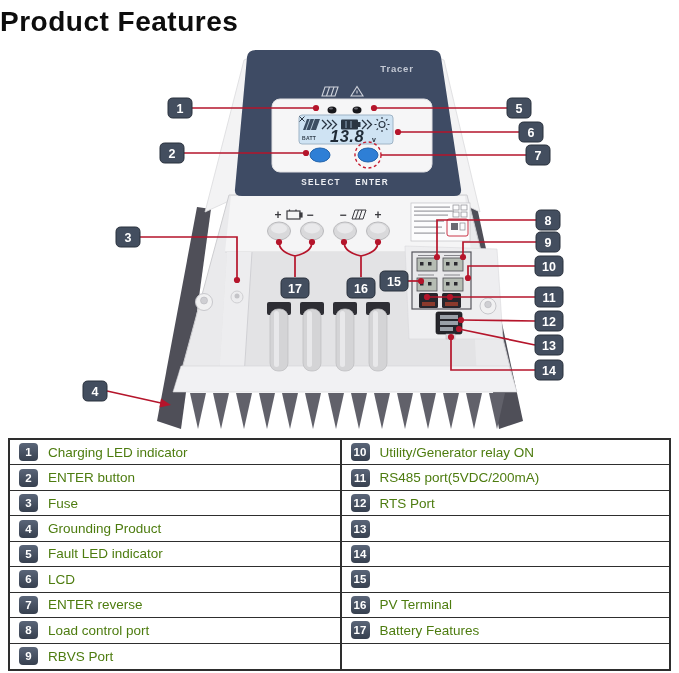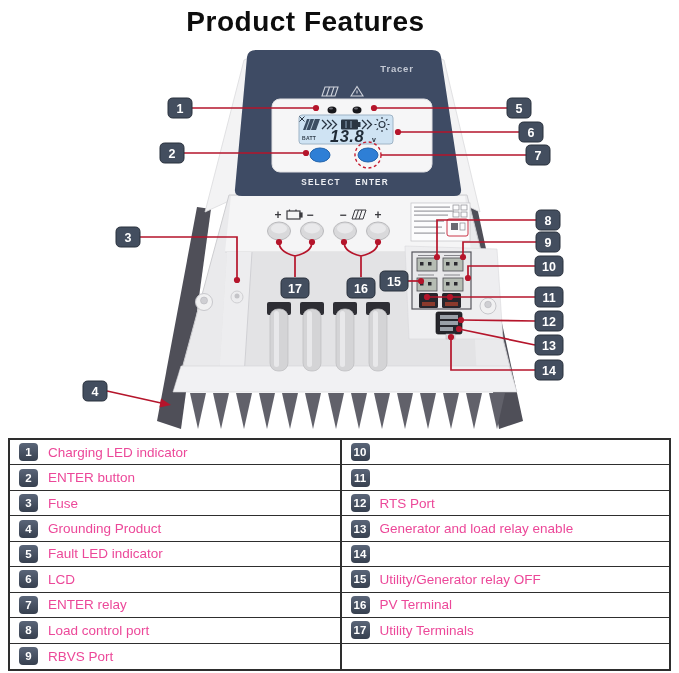--- a/index.html
+++ b/index.html
@@ -1,21 +1,21 @@
 <!DOCTYPE html>
 <html><head>
 <meta charset="utf-8">
 <style>
   html,body{margin:0;padding:0;}
   body{
     width:679px;height:673px;position:relative;overflow:hidden;
     background:#ffffff;font-family:"Liberation Sans",sans-serif;
   }
   .page-title{
-    position:absolute;top:6px;left:0;width:611px;text-align:center;
+    position:absolute;top:6px;left:0;width:611px;text-align:left;
     font-size:28px;font-weight:700;color:#0d0d0d;letter-spacing:.5px;
   }
   .diagram{position:absolute;top:0;left:0;}
   
   .ftable{
     position:absolute;left:8px;top:438px;width:663px;height:233px;
     border:2px solid #2e2e2e;box-sizing:border-box;display:flex;
     background:#ffffff;
   }
   .fcol{width:50%;display:flex;flex-direction:column;box-sizing:border-box;}
@@ -24,21 +24,21 @@
     height:25.45px;box-sizing:border-box;border-bottom:1.5px solid #2e2e2e;
     display:flex;align-items:center;padding-left:9px;gap:10px;
   }
   .frow:last-child{border-bottom:none;}
   .badge{
     min-width:19px;width:19px;height:18px;border-radius:4px;
     background:linear-gradient(#5a6578,#37404f);
     color:#fff;font-size:11.5px;font-weight:700;
     display:flex;align-items:center;justify-content:center;
   }
-  .flabel{font-size:13.5px;color:#ec4899;}
+  .flabel{font-size:13.5px;color:#4d7c0f;}
   
   text{font-family:"Liberation Sans",sans-serif;}
 </style>
 </head>
 <body>
 
 <div class="page-title">Product Features</div>
 
 <svg class="diagram" width="679" height="436" viewBox="0 0 679 436" xmlns="http://www.w3.org/2000/svg">
 
@@ -380,56 +380,56 @@
     <div class="frow">
         <span class="badge">5</span>
         <span class="flabel">Fault LED indicator</span>
       </div>
     <div class="frow">
         <span class="badge">6</span>
         <span class="flabel">LCD</span>
       </div>
     <div class="frow">
         <span class="badge">7</span>
-        <span class="flabel">ENTER relay</span>
+        <span class="flabel">ENTER reverse</span>
       </div>
     <div class="frow">
         <span class="badge">8</span>
         <span class="flabel">Load control port</span>
       </div>
     <div class="frow">
         <span class="badge">9</span>
         <span class="flabel">RBVS Port</span>
       </div>
   </div>
   <div class="fcol right">
     <div class="frow">
         <span class="badge">10</span>
+        <span class="flabel">Utility/Generator relay ON</span>
       </div>
     <div class="frow">
         <span class="badge">11</span>
+        <span class="flabel">RS485 port(5VDC/200mA)</span>
       </div>
     <div class="frow">
         <span class="badge">12</span>
         <span class="flabel">RTS Port</span>
       </div>
     <div class="frow">
         <span class="badge">13</span>
-        <span class="flabel">Generator and load relay enable</span>
       </div>
     <div class="frow">
         <span class="badge">14</span>
       </div>
     <div class="frow">
         <span class="badge">15</span>
-        <span class="flabel">Utility/Generator relay OFF</span>
       </div>
     <div class="frow">
         <span class="badge">16</span>
         <span class="flabel">PV Terminal</span>
       </div>
     <div class="frow">
         <span class="badge">17</span>
-        <span class="flabel">Utility Terminals</span>
+        <span class="flabel">Battery Features</span>
       </div>
     <div class="frow"></div>
   </div>
 </div>
 
 </body></html>

